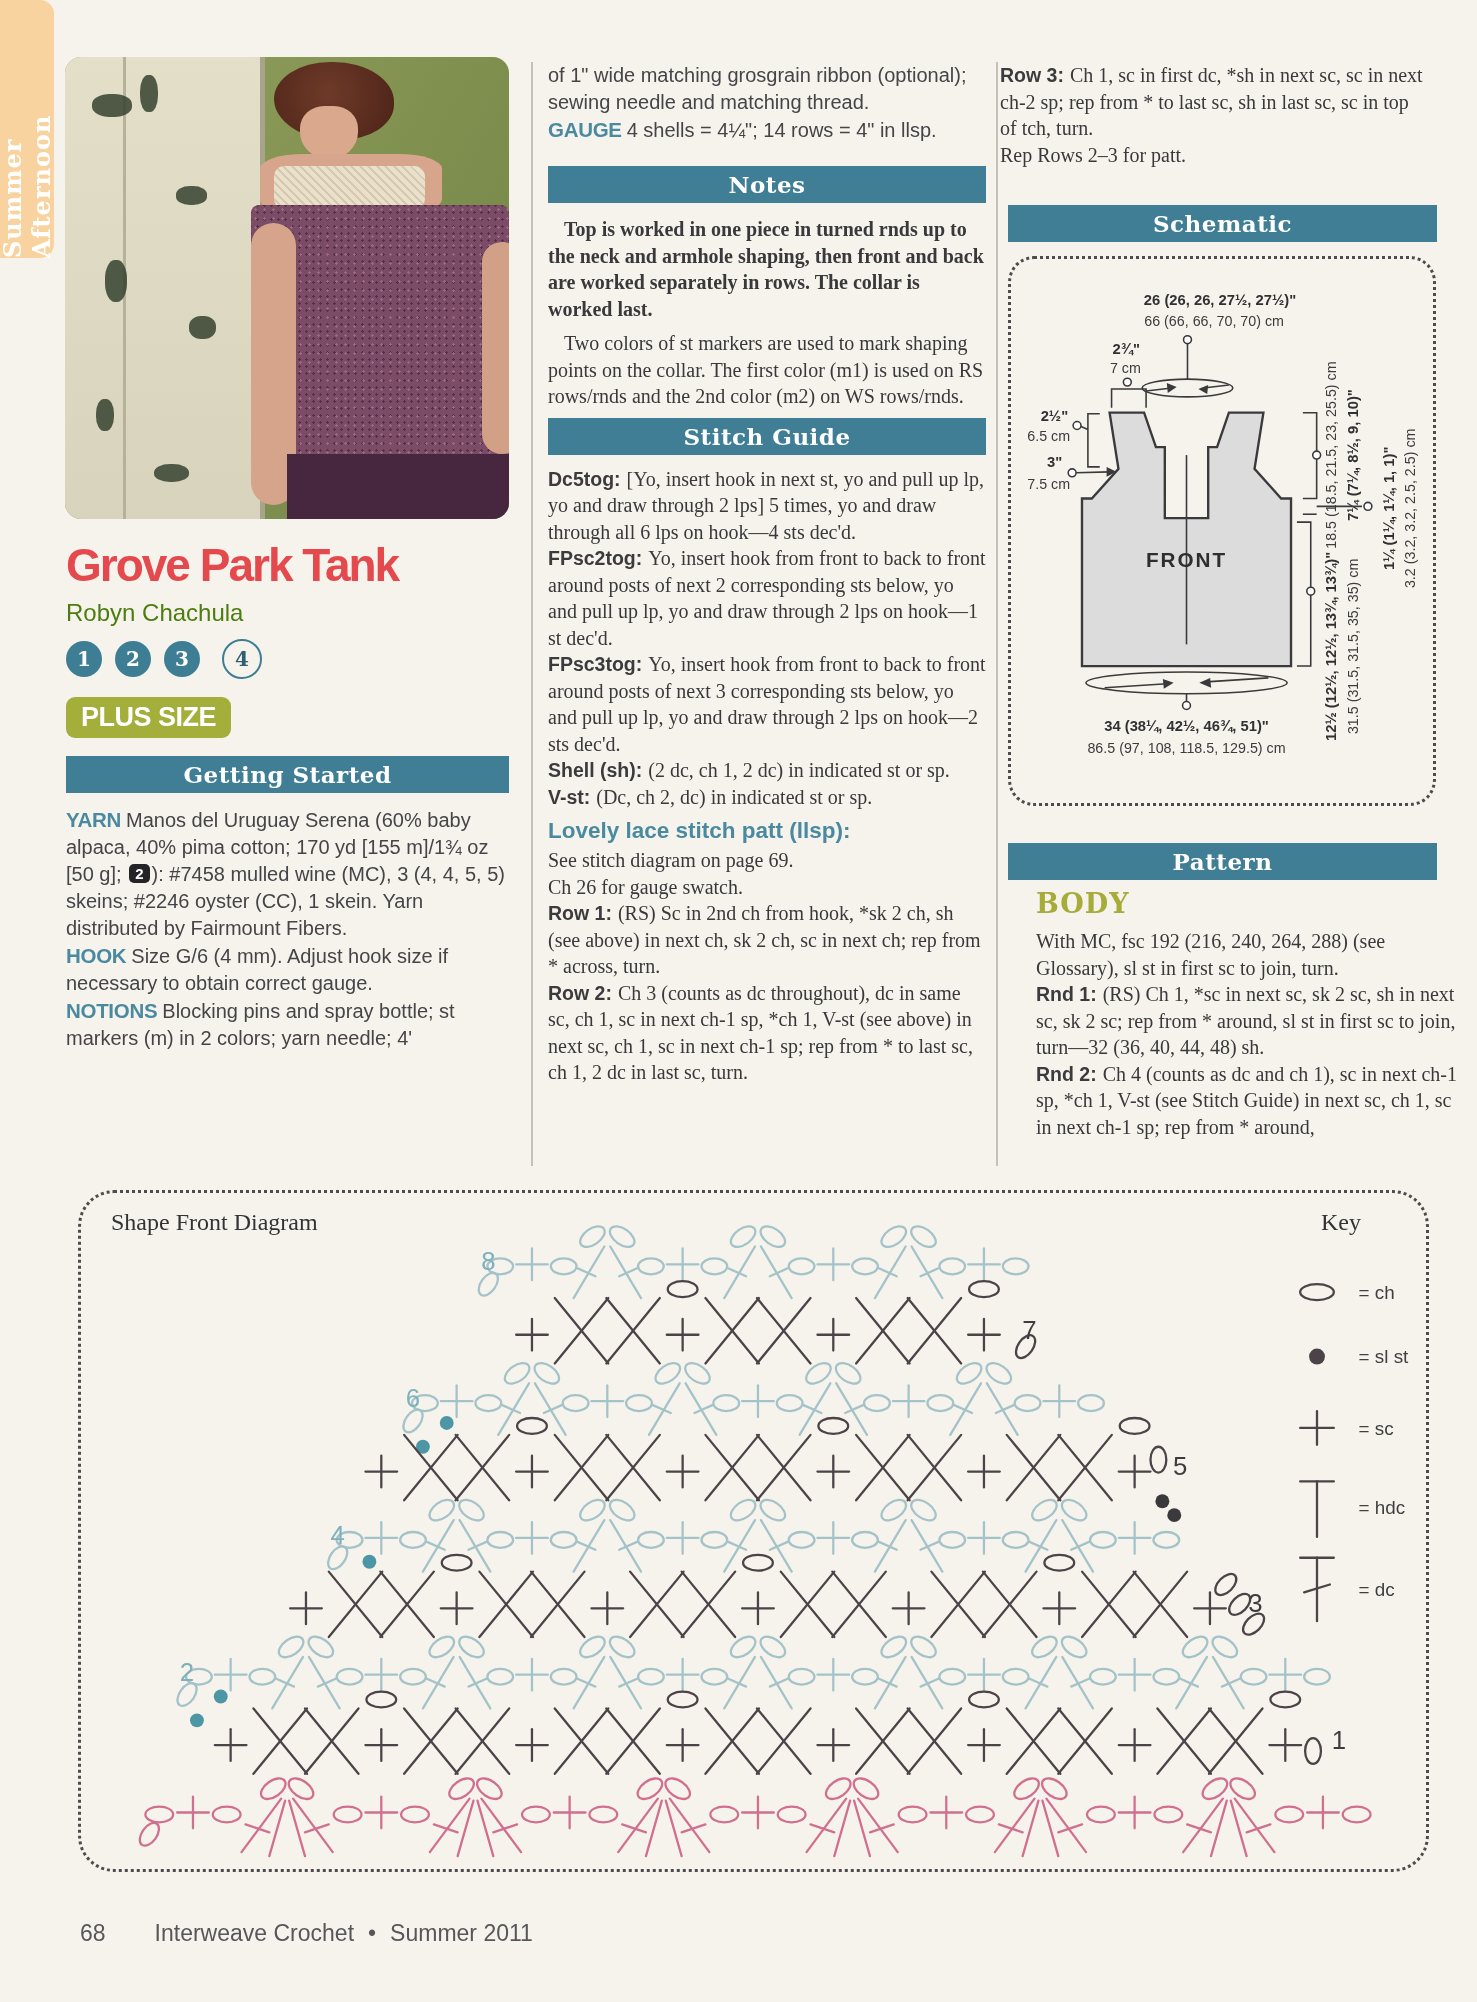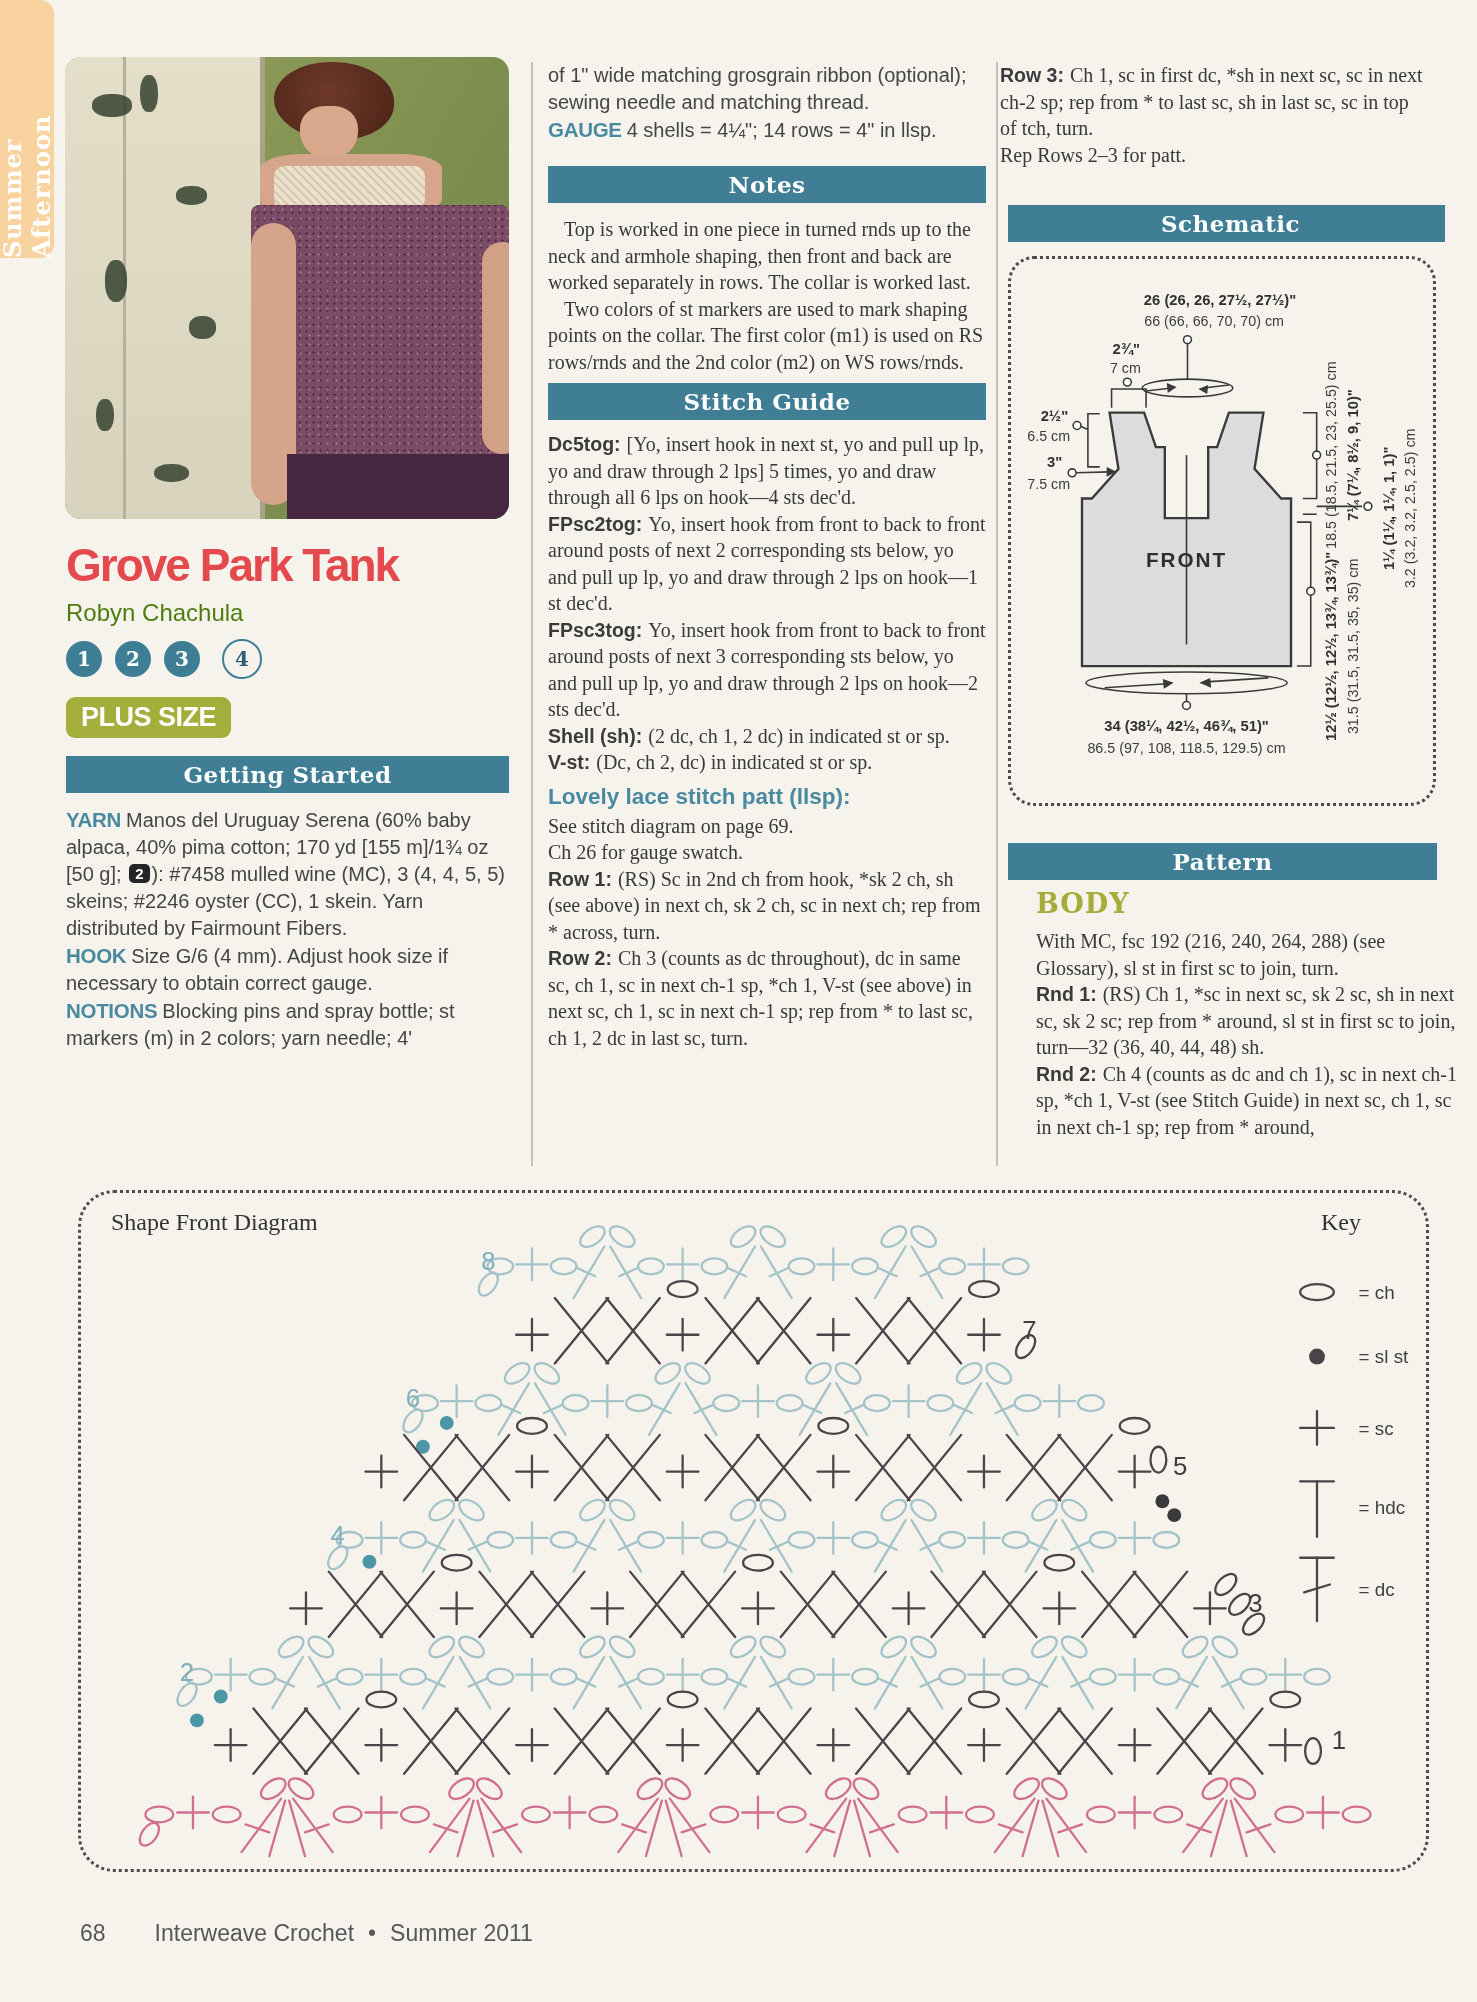--- a/index.html
+++ b/index.html
@@ -54,23 +54,23 @@
   p{margin:0;}
   .b1{font-size:20px;line-height:27px;color:#454548;}
   .lbl{font-weight:bold;color:#4a8aa0;letter-spacing:-0.3px;font-size:20.5px;margin-right:5px;}
   .chip{display:inline-block;background:#242426;color:#fff;font-weight:bold;font-size:15px;
         line-height:19px;padding:0 6px;border-radius:5px;position:relative;top:-2px;margin:0 2px;}
   .ser{font-family:"Liberation Serif",serif;font-size:20px;line-height:26.5px;color:#39393b;}
   .ind{text-indent:16px;}
   .term{font-weight:bold;font-family:"Liberation Sans",sans-serif;font-size:19.5px;margin-right:6px;color:#3b3b3d;}
   .llsp{color:#4a8aa0;font-weight:bold;font-size:22.5px;margin:8px 0 3px;}
   .m1{margin:22px 0 13px;} .m2{margin:8px 0 11px;}
-  .gap{}
+  .gap{margin-bottom:8px;font-weight:bold;}
   
-  .schembar{position:absolute;left:1008px;top:205px;width:429px;padding-left:8px;}
+  .schembar{position:absolute;left:1008px;top:205px;width:429px;}
   .patbar{position:absolute;left:1008px;top:843px;width:429px;}
   .schem-box{position:absolute;left:1008px;top:256px;width:428px;height:550px;
              border:3px dotted #4c4c4e;border-radius:26px;box-sizing:border-box;}
   .schem-svg{position:absolute;left:0;top:0;width:100%;height:100%;}
   .shape{fill:#dcdcdc;stroke:#3a3a3c;stroke-width:2.4;}
   .ml{stroke:#3a3a3c;stroke-width:1.6;}
   .mlf,.mlo{fill:none;stroke:#3a3a3c;stroke-width:1.6;}
   .mk{fill:#fff;stroke:#3a3a3c;stroke-width:1.6;}
   .ah{fill:#3a3a3c;}
   .mt{font-family:"Liberation Sans",sans-serif;font-weight:bold;font-size:15px;fill:#313133;}

